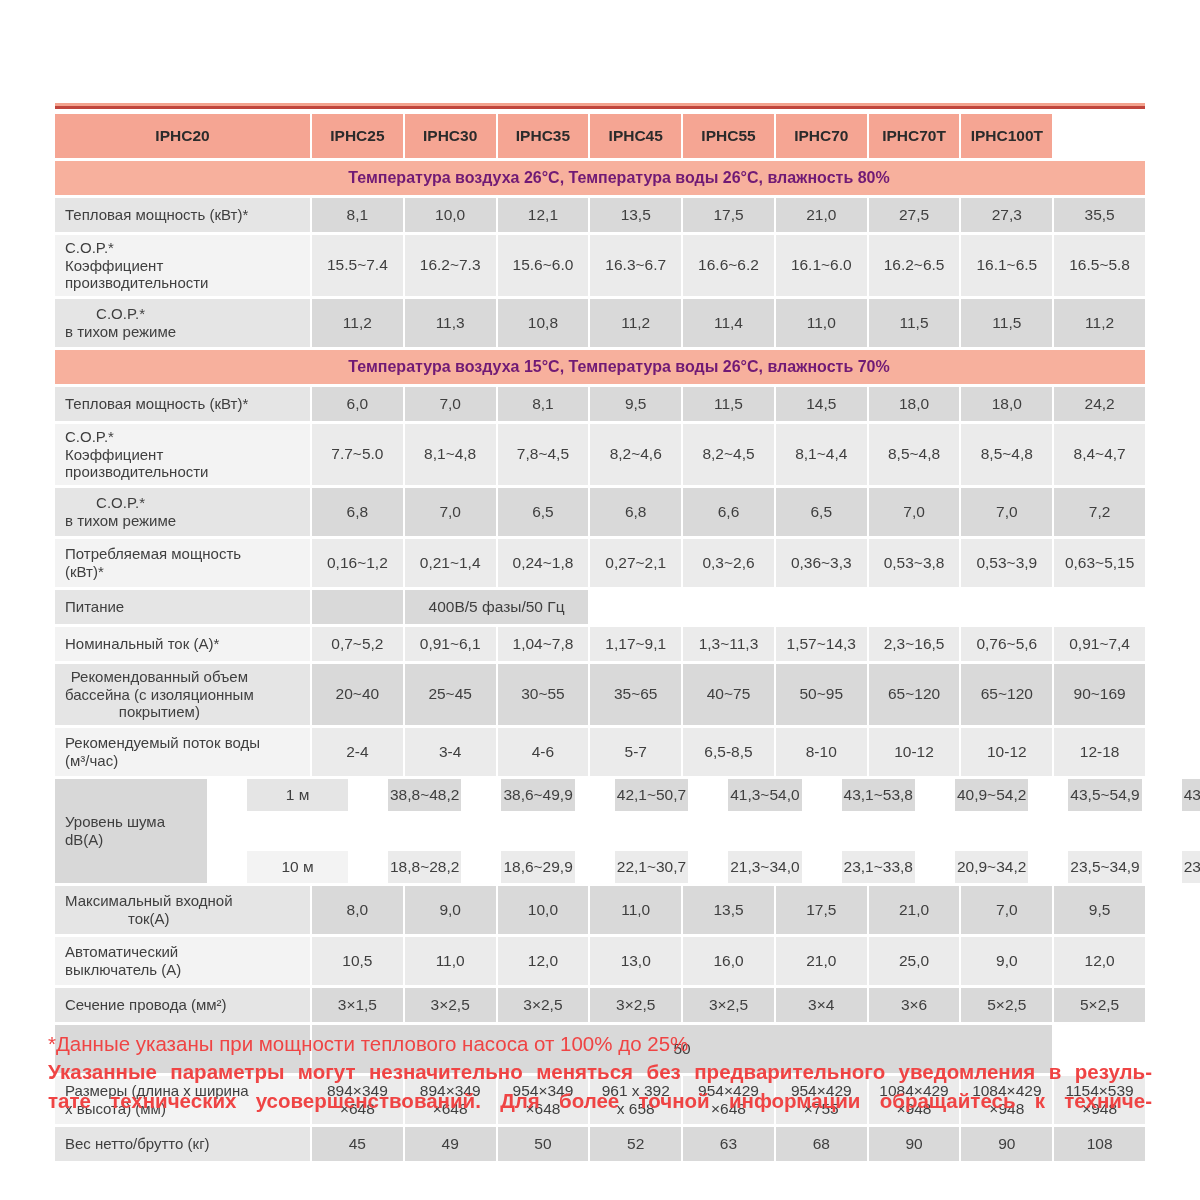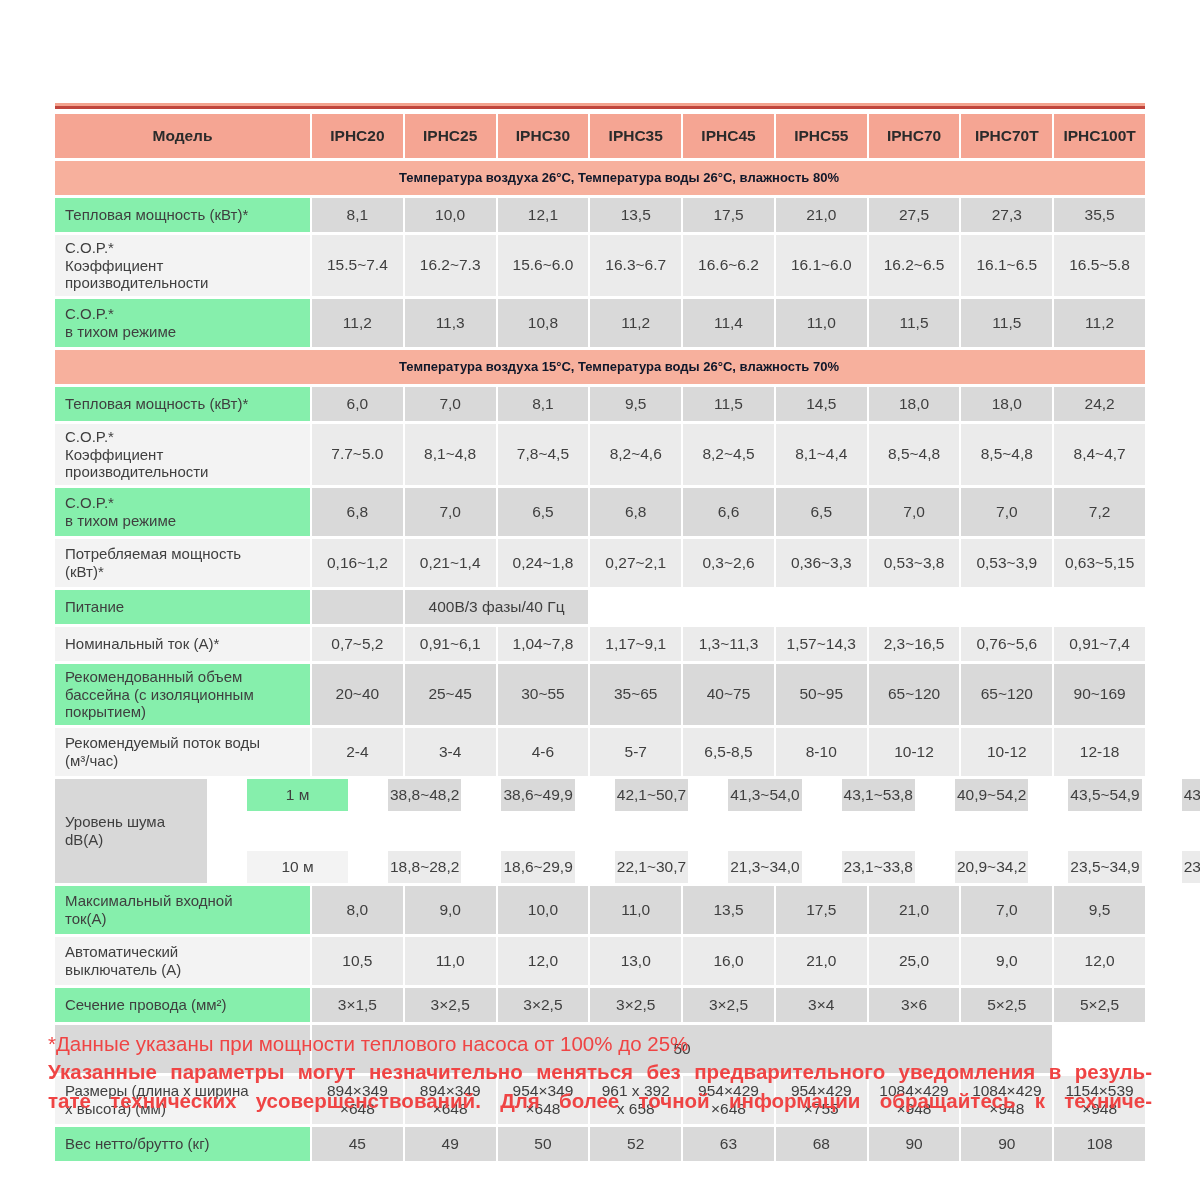--- a/index.html
+++ b/index.html
@@ -13,39 +13,38 @@
   .grid-row{display:grid;grid-template-columns:255px repeat(9,1fr);gap:2px;margin-top:3px;}
   .grid-row.first{margin-top:5px;}
   .grid-row.group{grid-template-columns:152px 101px repeat(9,1fr);gap:40px;}
   .cell{
     display:flex;align-items:center;justify-content:center;text-align:center;
     min-height:var(--rh,28px);padding:3px 2px;white-space:pre-line;
     font-size:15.5px;line-height:1.18;color:#3f3f3f;
   }
   .label{justify-content:flex-start;text-align:left;padding-left:10px;padding-right:6px;font-size:15px;}
   .head{background:#f5a593;font-weight:bold;color:#2b2b2b;min-height:38px;font-size:15.5px;}
-  .band{background:#f7b09d;grid-column:1 / -1;font-weight:bold;color:#0f172a;min-height:28px;font-size:13px;padding-left:40px;}
+  .band{background:#f7b09d;grid-column:1 / -1;font-weight:bold;color:#701a75;min-height:28px;font-size:16px;padding-left:40px;}
   .g-data{background:#d9d9d9;}
-  .g-label{background:#86efac;}
+  .g-label{background:#e5e5e5;text-align:center;}
   .l-data{background:#ebebeb;}
   .l-label{background:#f3f3f3;}
   .group-label{background:#d8d8d8;}
   .footnote{position:absolute;left:48px;top:1030px;width:1104px;color:#ef4444;}
   .fn-line{font-size:20.5px;line-height:1.38;}
   .fn-line.just{text-align:justify;text-align-last:justify;font-weight:bold;}
 </style>
 </head>
 <body>
 
 <div class="table-wrap">
   <div class="strip1"></div>
   <div class="strip2"></div>
   <div id="table-rows">
       <div class="grid-row first">
-        <div class="cell head">Модель</div>
         <div class="cell head">IPHC20</div>
         <div class="cell head">IPHC25</div>
         <div class="cell head">IPHC30</div>
         <div class="cell head">IPHC35</div>
         <div class="cell head">IPHC45</div>
         <div class="cell head">IPHC55</div>
         <div class="cell head">IPHC70</div>
         <div class="cell head">IPHC70T</div>
         <div class="cell head">IPHC100T</div>
       </div>
@@ -142,21 +141,21 @@
         <div class="cell l-data">0,27~2,1</div>
         <div class="cell l-data">0,3~2,6</div>
         <div class="cell l-data">0,36~3,3</div>
         <div class="cell l-data">0,53~3,8</div>
         <div class="cell l-data">0,53~3,9</div>
         <div class="cell l-data">0,63~5,15</div>
       </div>
       <div class="grid-row" style="--rh: 28px;">
         <div class="cell g-label label">Питание</div>
         <div class="cell g-data" style="grid-column: span 1;"></div>
-        <div class="cell g-data" style="grid-column: span 2;">400В/3 фазы/40 Гц</div>
+        <div class="cell g-data" style="grid-column: span 2;">400В/5 фазы/50 Гц</div>
       </div>
       <div class="grid-row" style="--rh: 28px;">
         <div class="cell l-label label">Номинальный ток (А)*</div>
         <div class="cell l-data">0,7~5,2</div>
         <div class="cell l-data">0,91~6,1</div>
         <div class="cell l-data">1,04~7,8</div>
         <div class="cell l-data">1,17~9,1</div>
         <div class="cell l-data">1,3~11,3</div>
         <div class="cell l-data">1,57~14,3</div>
         <div class="cell l-data">2,3~16,5</div>

